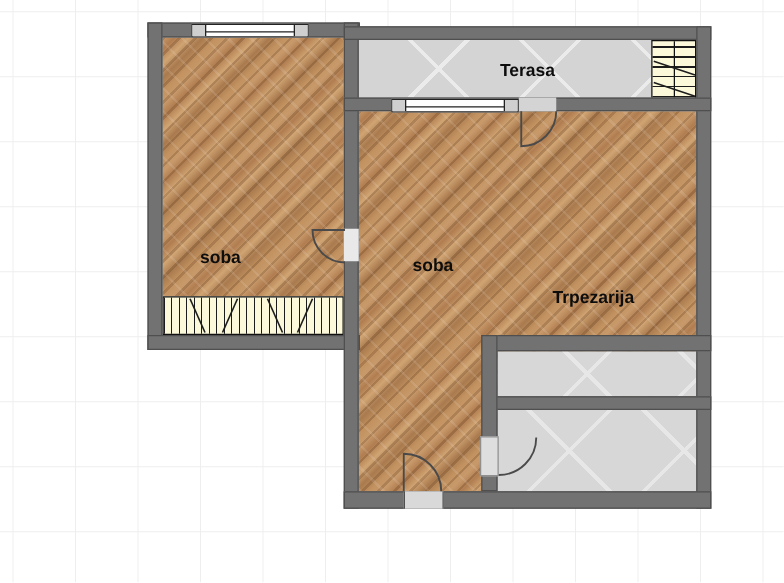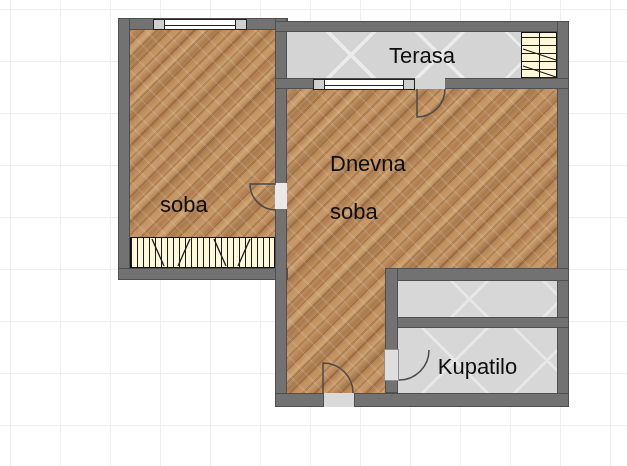--- a/index.html
+++ b/index.html
@@ -59,22 +59,22 @@
   .shelf .divider{position:absolute;top:0;bottom:0;left:50%;width:1px;background:#111;}
 
   
   .gap-light{background:#e9e9e9;}
   .gap-entry{background:#d9d9d9;border-left:1px solid #4f4f4f;border-right:1px solid #4f4f4f;}
   .gap-terrace{background:#d4d4d4;}
   .door-leaf-rect{background:#dedede;border:1px solid #8f8f8f;}
 
   
   .room-label{
-    position:absolute;color:#0d0d0d;font-weight:normal;
-    font-size:22px;line-height:24px;white-space:pre-line;
+    position:absolute;color:#0d0d0d;font-weight:bold;
+    font-size:14px;line-height:24px;white-space:pre-line;
   }
   .centered{text-align:center;}
 
   svg.overlay{position:absolute;left:0;top:0;pointer-events:none;}
 </style>
 </head>
 <body>
 
 <div id="stage">
 
@@ -134,19 +134,19 @@
       <path d="M523,49 L556,60"></path>
         <path d="M523,66 L556,77"></path>
     </g>
   </svg>
 
   <div class="room-label" style="left:160px;top:121px;">
     <br>
     <span>soba</span>
   </div>
   <div class="room-label" style="left:330px;top:128px;">
-    <span>Dnevna</span><br>
+    <br>
     <span>soba</span>
   </div>
   <div class="room-label centered" style="left:287px;top:44px;width:270px;">Terasa</div>
-  <div class="room-label centered" style="left:398px;top:355px;width:159px;">Kupatilo</div>
+  <div class="room-label" style="left:442px;top:225px;">Trpezarija</div>
 
 </div>
 
 </body></html>

